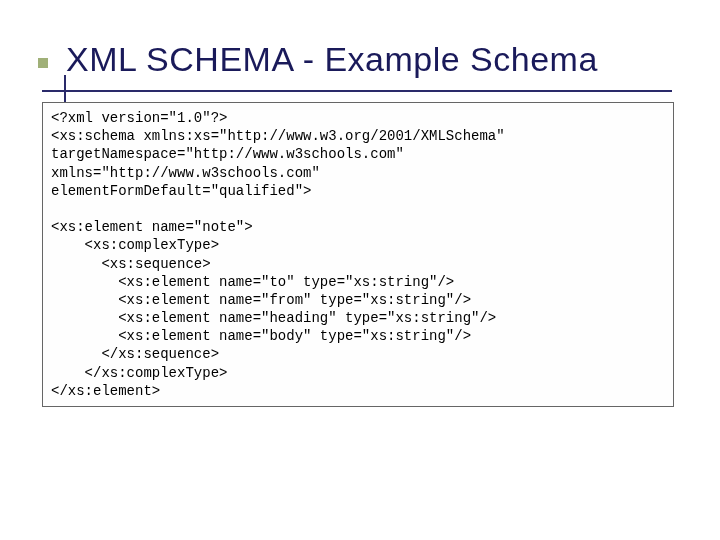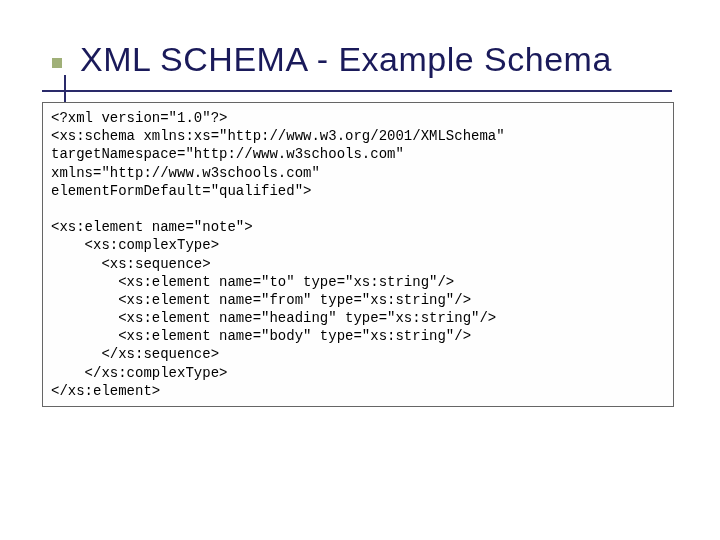--- a/index.html
+++ b/index.html
@@ -10,21 +10,21 @@
     body {
       width: 720px;
       height: 540px;
       background: #ffffff;
       font-family: Verdana, Geneva, sans-serif;
       position: relative;
     }
     .slide {
       width: 100%;
       height: 100%;
-      padding: 40px 30px 30px 30px;
+      padding: 40px 30px 30px 16px;
       border-radius: 25px;
     }
     .title-area {
       position: relative;
       margin-left: 50px;
       margin-bottom: 8px;
     }
     .title {
       font-size: 34px;
       font-weight: normal;

